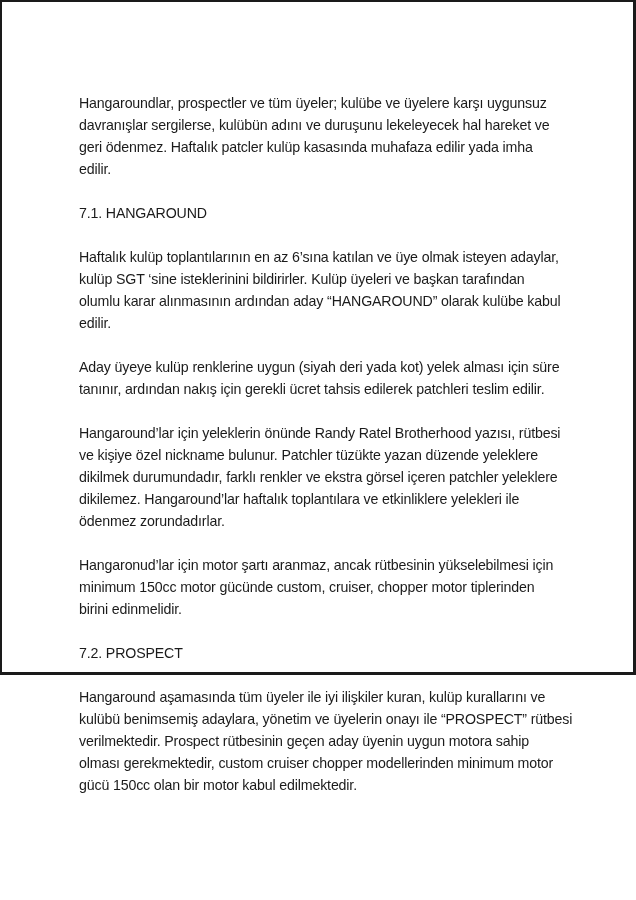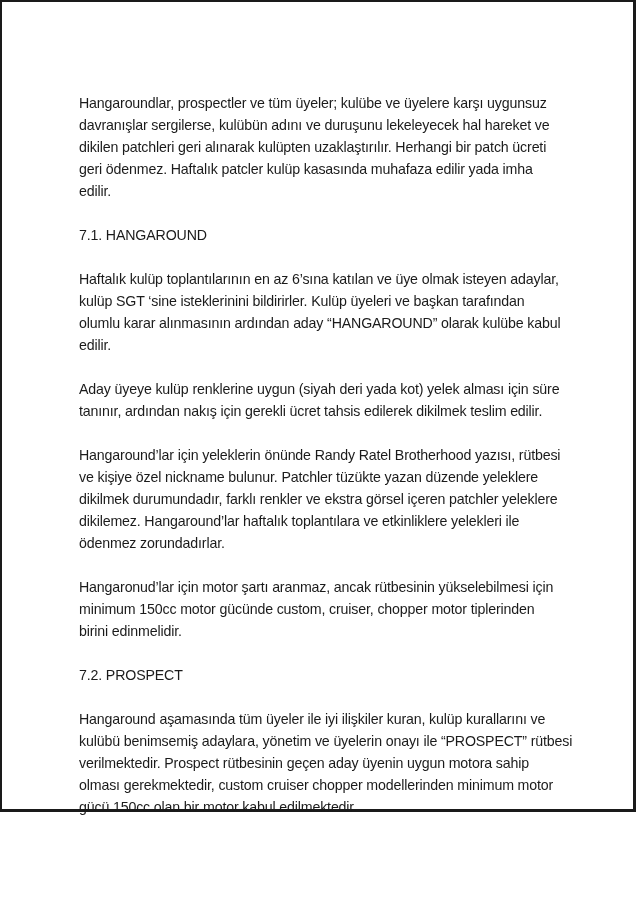--- a/index.html
+++ b/index.html
@@ -9,21 +9,21 @@
     }
     body {
       width: 636px;
       height: 900px;
       overflow: hidden;
     }
     .page {
       position: relative;
       box-sizing: border-box;
       width: 636px;
-      height: 812px;
+      height: 675px;
       background: #ffffff;
       border: 2px solid #1a1a1a;
       border-right-width: 3px;
       border-bottom-width: 3px;
     }
     .content {
       position: absolute;
       left: 77px;
       top: 90px;
       width: 500px;
@@ -48,37 +48,36 @@
   </style>
 </head>
 <body>
 
 <div class="page">
   <div class="content">
 
     <p class="para">
       <span class="line">Hangaroundlar, prospectler ve tüm üyeler; kulübe ve üyelere karşı uygunsuz</span>
       <span class="line">davranışlar sergilerse, kulübün adını ve duruşunu lekeleyecek hal hareket ve</span>
-      <span class="line">dikilen patchleri geri alınarak kulüpten uzaklaştırılır. Herhangi bir patch ücreti</span>
       <span class="line">geri ödenmez. Haftalık patcler kulüp kasasında muhafaza edilir yada imha</span>
       <span class="line">edilir.</span>
     </p>
 
     <h2 class="heading" style="font-size:14.2px;">7.1. HANGAROUND</h2>
 
     <p class="para">
       <span class="line">Haftalık kulüp toplantılarının en az 6’sına katılan ve üye olmak isteyen adaylar,</span>
       <span class="line">kulüp SGT ‘sine isteklerinini bildirirler. Kulüp üyeleri ve başkan tarafından</span>
       <span class="line">olumlu karar alınmasının ardından aday “HANGAROUND” olarak kulübe kabul</span>
       <span class="line">edilir.</span>
     </p>
 
     <p class="para">
       <span class="line">Aday üyeye kulüp renklerine uygun (siyah deri yada kot) yelek alması için süre</span>
-      <span class="line">tanınır, ardından nakış için gerekli ücret tahsis edilerek dikilmek teslim edilir.</span>
+      <span class="line">tanınır, ardından nakış için gerekli ücret tahsis edilerek patchleri teslim edilir.</span>
     </p>
 
     <p class="para">
       <span class="line">Hangaround’lar için yeleklerin önünde Randy Ratel Brotherhood yazısı, rütbesi</span>
       <span class="line">ve kişiye özel nickname bulunur. Patchler tüzükte yazan düzende yeleklere</span>
       <span class="line">dikilmek durumundadır, farklı renkler ve ekstra görsel içeren patchler yeleklere</span>
       <span class="line">dikilemez. Hangaround’lar haftalık toplantılara ve etkinliklere yelekleri ile</span>
       <span class="line">ödenmez zorundadırlar.</span>
     </p>
 

